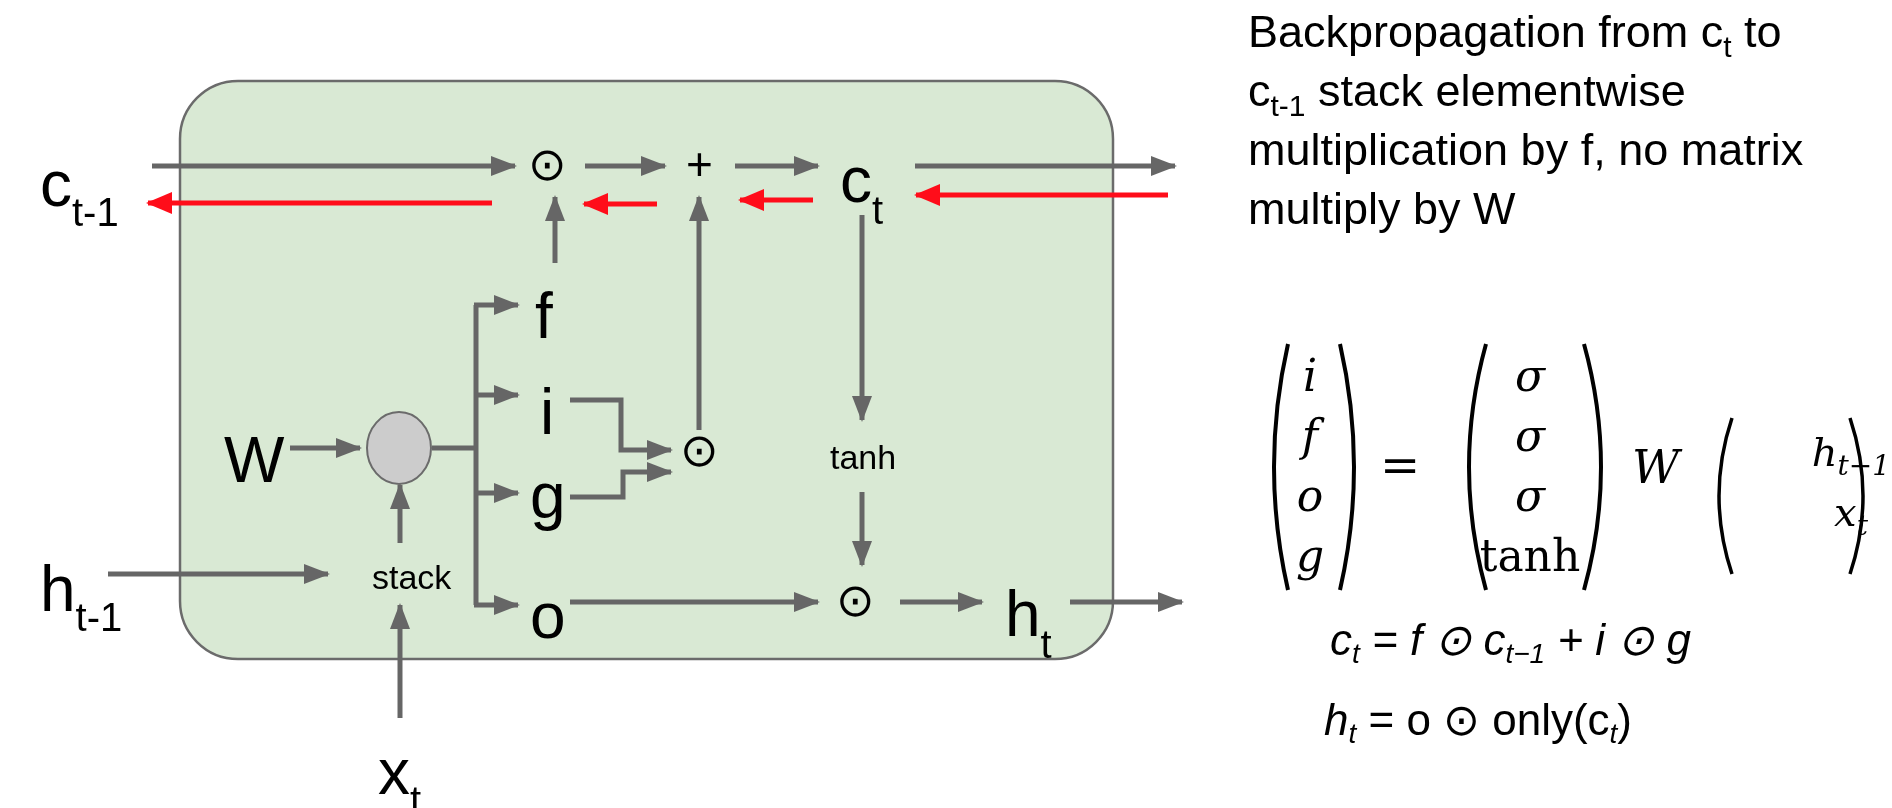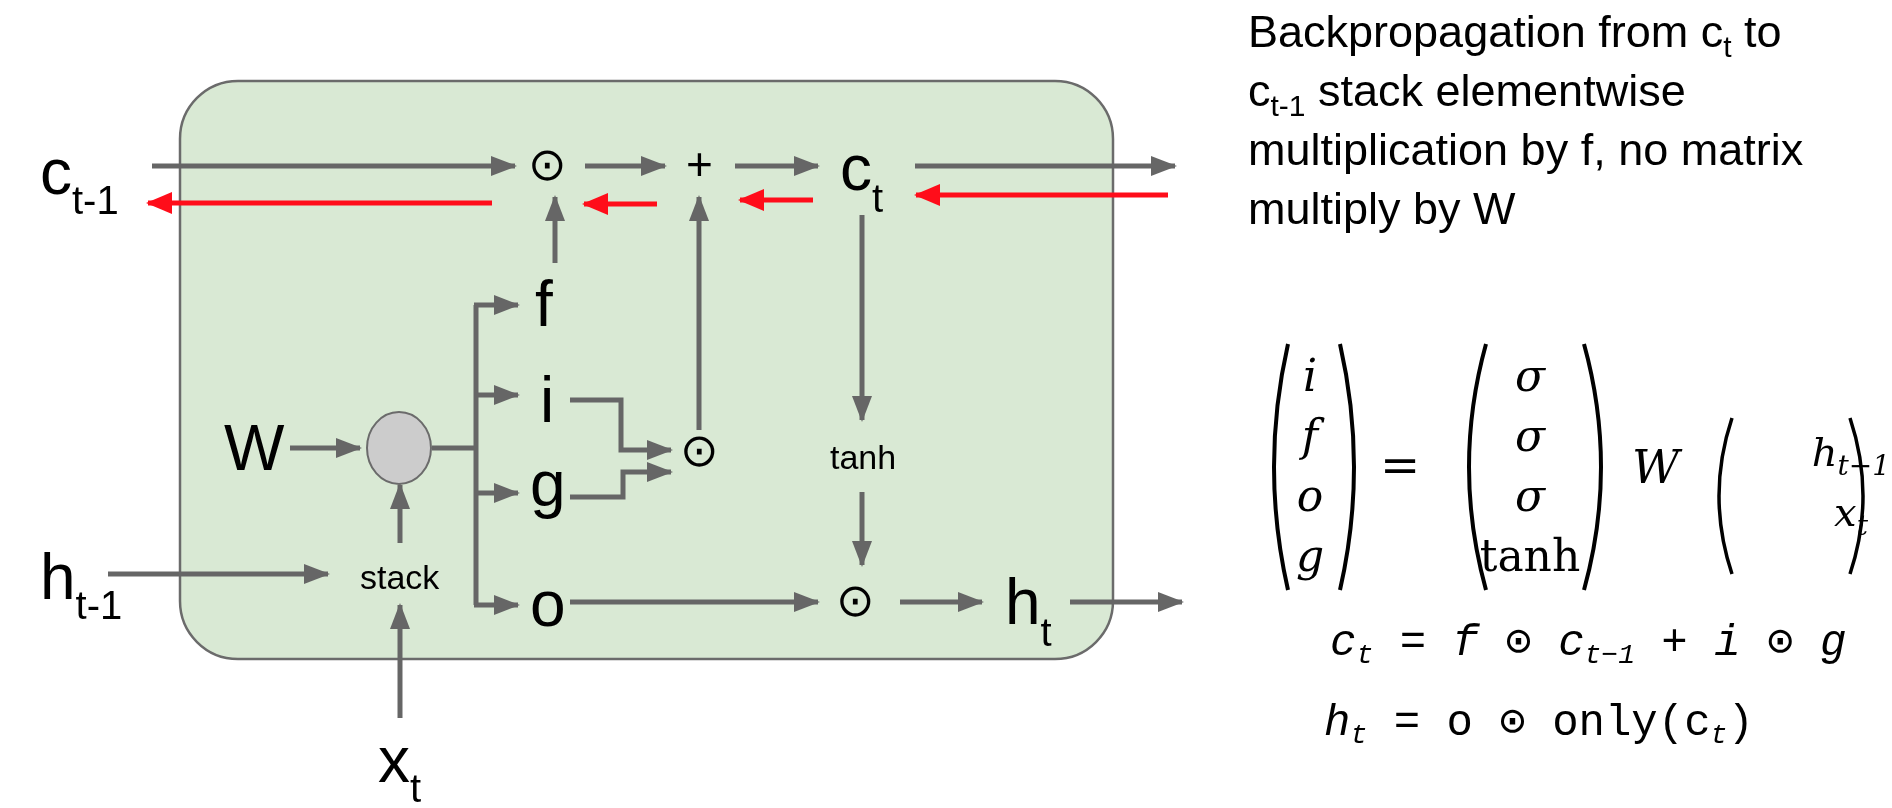--- a/index.html
+++ b/index.html
@@ -1,30 +1,30 @@
 <!DOCTYPE html>
 <html><head>
 <meta charset="utf-8">
 <style>
   html,body{margin:0;padding:0;background:#ffffff;}
   body{width:1892px;height:808px;position:relative;overflow:hidden;font-family:"Liberation Sans",sans-serif;color:#000;}
   #diagram{position:absolute;left:0;top:0;}
   .lbl{position:absolute;font-family:"Liberation Sans",sans-serif;color:#000;line-height:1;white-space:nowrap;}
-  .big{font-size:64px;}
+  .big{font-size:64px;margin-top:12px;}
   .sub{font-size:40px;position:relative;}
   .mid{font-size:34px;}
   .op{font-size:46px;}
   .desc{position:absolute;left:1248px;top:2px;width:640px;font-size:45px;line-height:59px;font-family:"Liberation Sans",sans-serif;}
   .desc sub{font-size:30px;vertical-align:-10px;line-height:0;}
   .math{position:absolute;font-family:"DejaVu Serif","Liberation Serif",serif;color:#000;}
   .mi{font-style:italic;}
   .paren{position:absolute;}
   .col{position:absolute;text-align:center;font-size:44px;}
   .col div{height:60px;line-height:60px;}
-  .eqline{position:absolute;font-size:44px;font-family:Liberation Mono, monospace;white-space:nowrap;}
+  .eqline{position:absolute;font-size:44px;font-family:Liberation Sans, sans-serif;white-space:nowrap;}
   .eqline sub{font-size:28px;vertical-align:-8px;line-height:0;}
 </style>
 </head>
 <body>
 
 <svg id="diagram" width="1892" height="808" viewBox="0 0 1892 808">
   <defs>
     <marker id="ag" markerWidth="10" markerHeight="10" refX="9" refY="5" orient="auto" markerUnits="userSpaceOnUse" viewBox="0 0 10 10">
       <path d="M0,0 L10,5 L0,10 z" fill="#666666"></path>
     </marker>
@@ -114,21 +114,21 @@
 <div class="lbl big" style="left:535px;top:272px;">f</div>
 <div class="lbl big" style="left:540px;top:368px;">i</div>
 <div class="lbl big" style="left:530px;top:452px;">g</div>
 <div class="lbl big" style="left:530px;top:572px;">o</div>
 
 <div class="lbl op" style="left:528px;top:141px;">⊙</div>
 <div class="lbl op" style="left:686px;top:141px;">+</div>
 <div class="lbl op" style="left:680px;top:427px;">⊙</div>
 <div class="lbl op" style="left:836px;top:577px;">⊙</div>
 <div class="lbl mid" style="left:830px;top:440px;">tanh</div>
-<div class="lbl mid" style="left:360px;top:560px;">stack</div>
+<div class="lbl mid" style="left:372px;top:560px;">stack</div>
 
 <div class="desc">
   <div><span>Backpropagation from c</span><sub>t</sub><span> to</span></div>
   <div><span>c</span><sub>t-1</sub><span> stack elementwise</span></div>
   <div>multiplication by f, no matrix</div>
   <div>multiply by W</div>
 </div>
 
 <svg class="paren" style="left:1256px;top:340px;" width="40" height="254">
     <path d="M32,4 Q4,127 32,250" stroke="#000" stroke-width="4" fill="none"></path>

